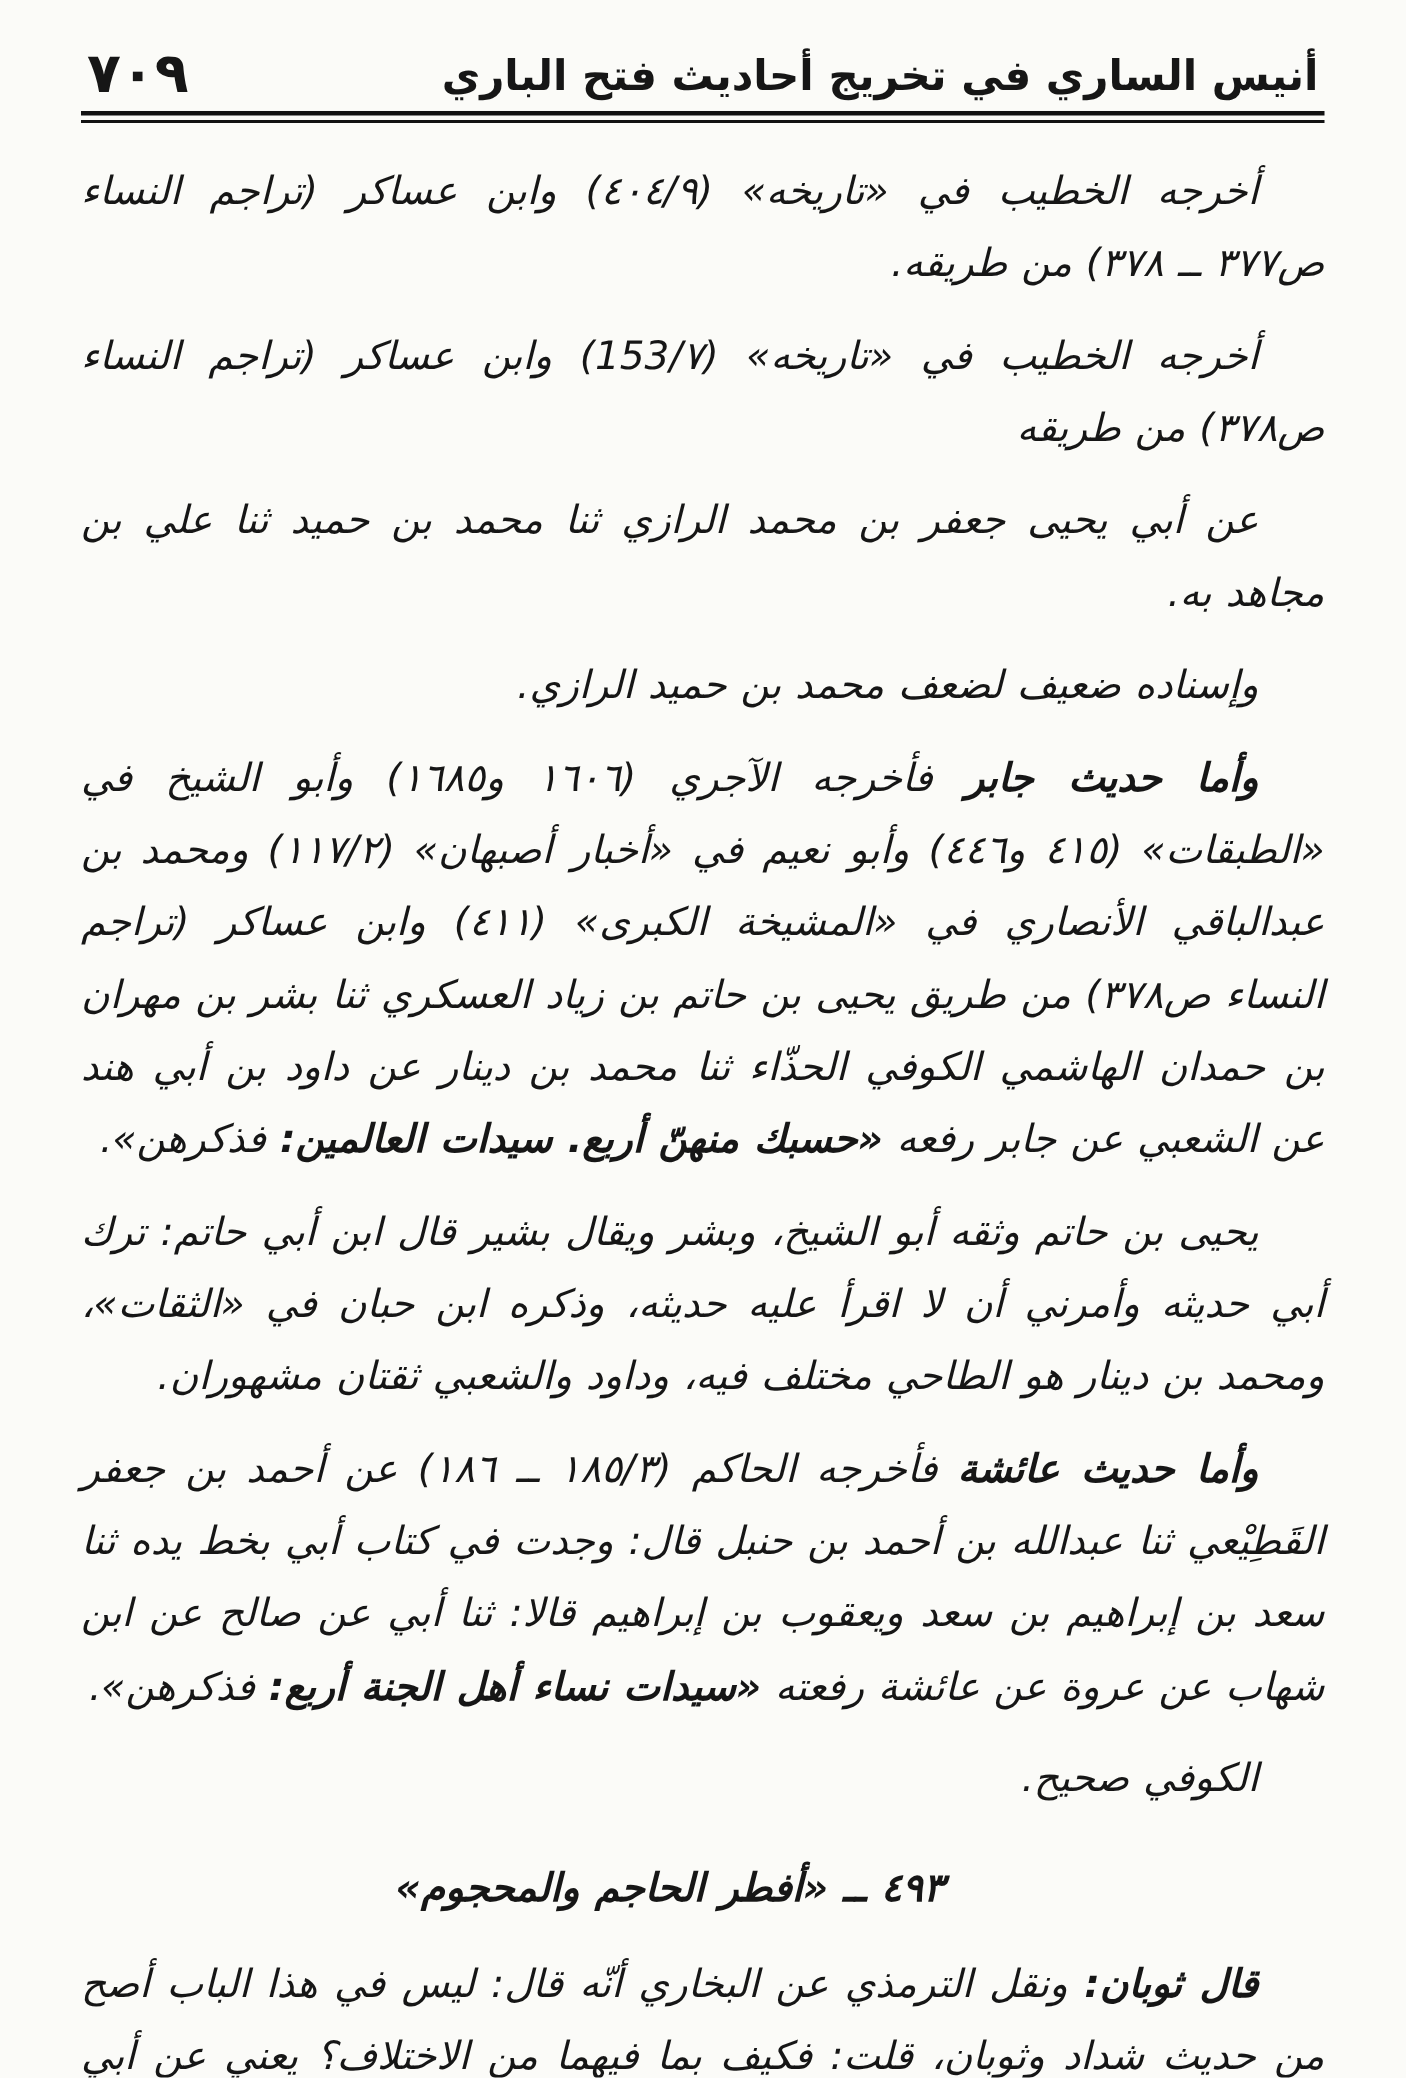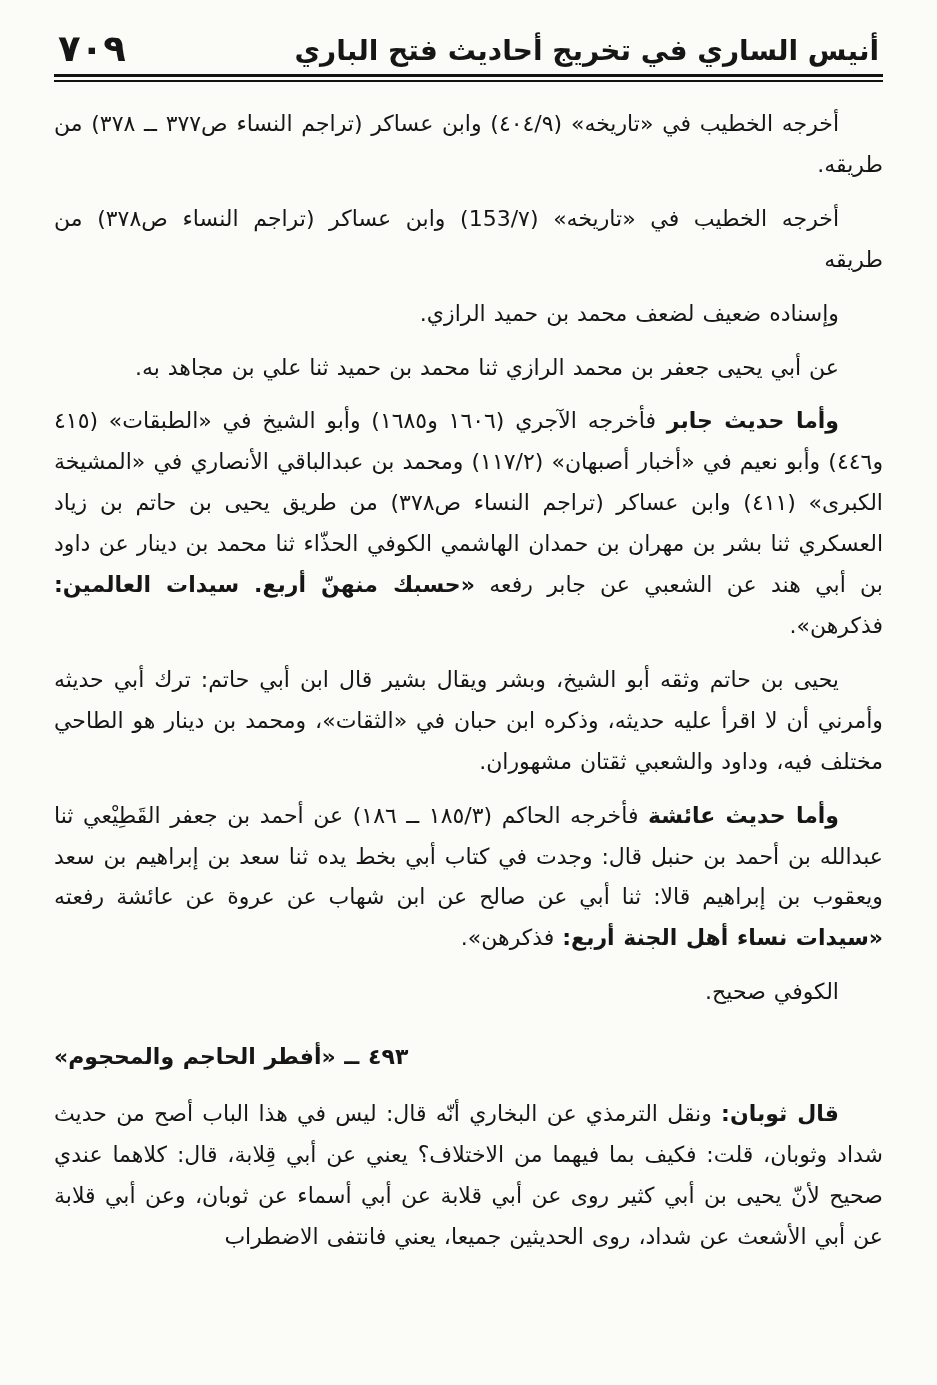--- a/index.html
+++ b/index.html
@@ -40,50 +40,51 @@
   .header-rule {
     margin-top: 7px;
     height: 3px;
     border-top: 3px solid #121212;
     border-bottom: 2px solid #121212;
   }
   .page-body {
     margin-top: 22px;
   }
   .page-body p {
-    font-size: 22px;
+    font-size: 26px;
     line-height: 1.86;
     text-align: justify;
     text-indent: 44px;
     margin: 0 0 13px 0;
     word-spacing: 1px;
+    font-style: italic;
   }
   .page-body p.heading {
     font-weight: bold;
-    text-align: left;
+    text-align: center;
     margin: 24px 0 16px 0;
   }
   .page-body .bold {
     font-weight: bold;
   }
 </style>
 </head>
 <body>
 
 <div class="page">
   <div class="header-row">
     <div class="book-title">أنيس الساري في تخريج أحاديث فتح الباري</div>
     <div class="page-number">٧٠٩</div>
   </div>
   <div class="header-rule"></div>
   <div class="page-body">
       <p class="para"><span>أخرجه الخطيب في «تاريخه» (٤٠٤/٩) وابن عساكر (تراجم النساء ص٣٧٧ ــ ٣٧٨) من طريقه.</span></p>
       <p class="para"><span>أخرجه الخطيب في «تاريخه» (153/٧) وابن عساكر (تراجم النساء ص٣٧٨) من طريقه</span></p>
+      <p class="para"><span>عن أبي يحيى جعفر بن محمد الرازي ثنا محمد بن حميد ثنا علي بن مجاهد به.</span></p>
       <p class="para"><span>وإسناده ضعيف لضعف محمد بن حميد الرازي.</span></p>
-      <p class="para"><span>عن أبي يحيى جعفر بن محمد الرازي ثنا محمد بن حميد ثنا علي بن مجاهد به.</span></p>
       <p class="para"><span class="bold">وأما حديث جابر</span><span> فأخرجه الآجري (١٦٠٦ و١٦٨٥) وأبو الشيخ في «الطبقات» (٤١٥ و٤٤٦) وأبو نعيم في «أخبار أصبهان» (١١٧/٢) ومحمد بن عبدالباقي الأنصاري في «المشيخة الكبرى» (٤١١) وابن عساكر (تراجم النساء ص٣٧٨) من طريق يحيى بن حاتم بن زياد العسكري ثنا بشر بن مهران بن حمدان الهاشمي الكوفي الحذّاء ثنا محمد بن دينار عن داود بن أبي هند عن الشعبي عن جابر رفعه </span><span class="bold">«حسبك منهنّ أربع. سيدات العالمين:</span><span> فذكرهن».</span></p>
       <p class="para"><span>يحيى بن حاتم وثقه أبو الشيخ، وبشر ويقال بشير قال ابن أبي حاتم: ترك أبي حديثه وأمرني أن لا اقرأ عليه حديثه، وذكره ابن حبان في «الثقات»، ومحمد بن دينار هو الطاحي مختلف فيه، وداود والشعبي ثقتان مشهوران.</span></p>
       <p class="para"><span class="bold">وأما حديث عائشة</span><span> فأخرجه الحاكم (١٨٥/٣ ــ ١٨٦) عن أحمد بن جعفر القَطِيْعي ثنا عبدالله بن أحمد بن حنبل قال: وجدت في كتاب أبي بخط يده ثنا سعد بن إبراهيم بن سعد ويعقوب بن إبراهيم قالا: ثنا أبي عن صالح عن ابن شهاب عن عروة عن عائشة رفعته </span><span class="bold">«سيدات نساء أهل الجنة أربع:</span><span> فذكرهن».</span></p>
       <p class="para"><span>الكوفي صحيح.</span></p>
       <p class="heading"><span class="bold">٤٩٣ ــ «أفطر الحاجم والمحجوم»</span></p>
       <p class="para"><span class="bold">قال ثوبان:</span><span> ونقل الترمذي عن البخاري أنّه قال: ليس في هذا الباب أصح من حديث شداد وثوبان، قلت: فكيف بما فيهما من الاختلاف؟ يعني عن أبي قِلابة، قال: كلاهما عندي صحيح لأنّ يحيى بن أبي كثير روى عن أبي قلابة عن أبي أسماء عن ثوبان، وعن أبي قلابة عن أبي الأشعث عن شداد، روى الحديثين جميعا، يعني فانتفى الاضطراب</span></p>
     </div>
 </div>
 
 </body></html>

